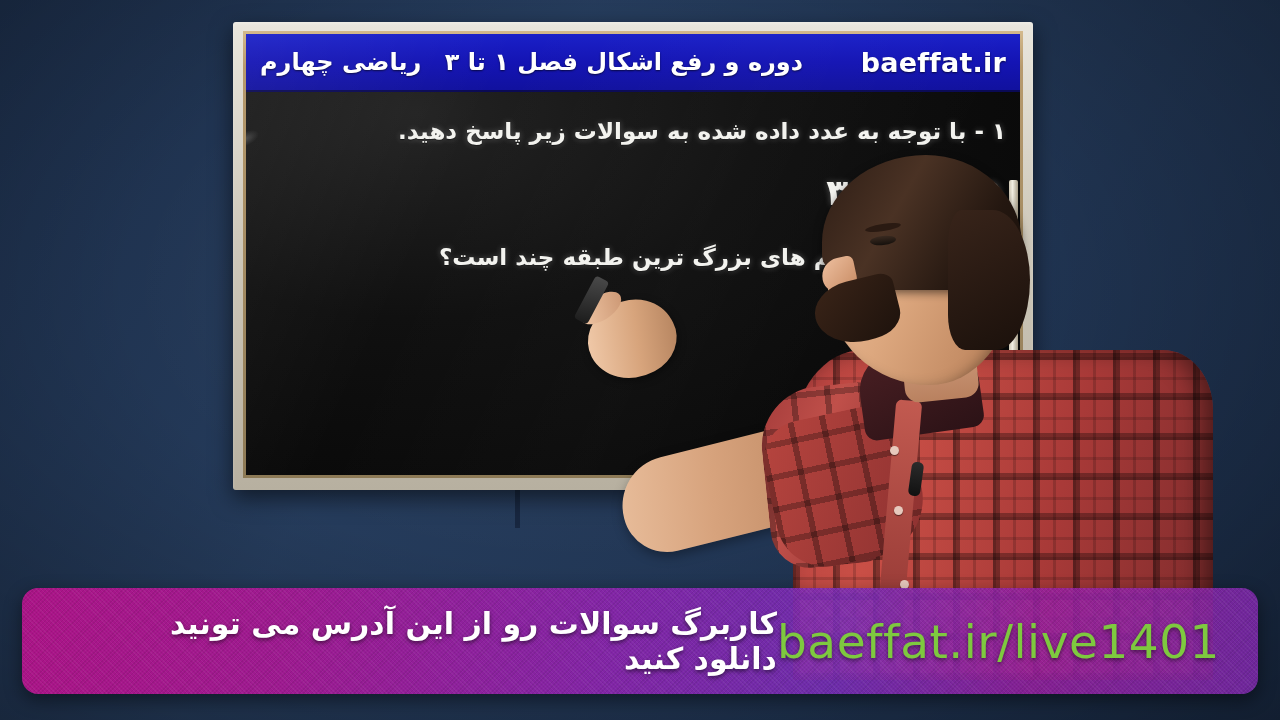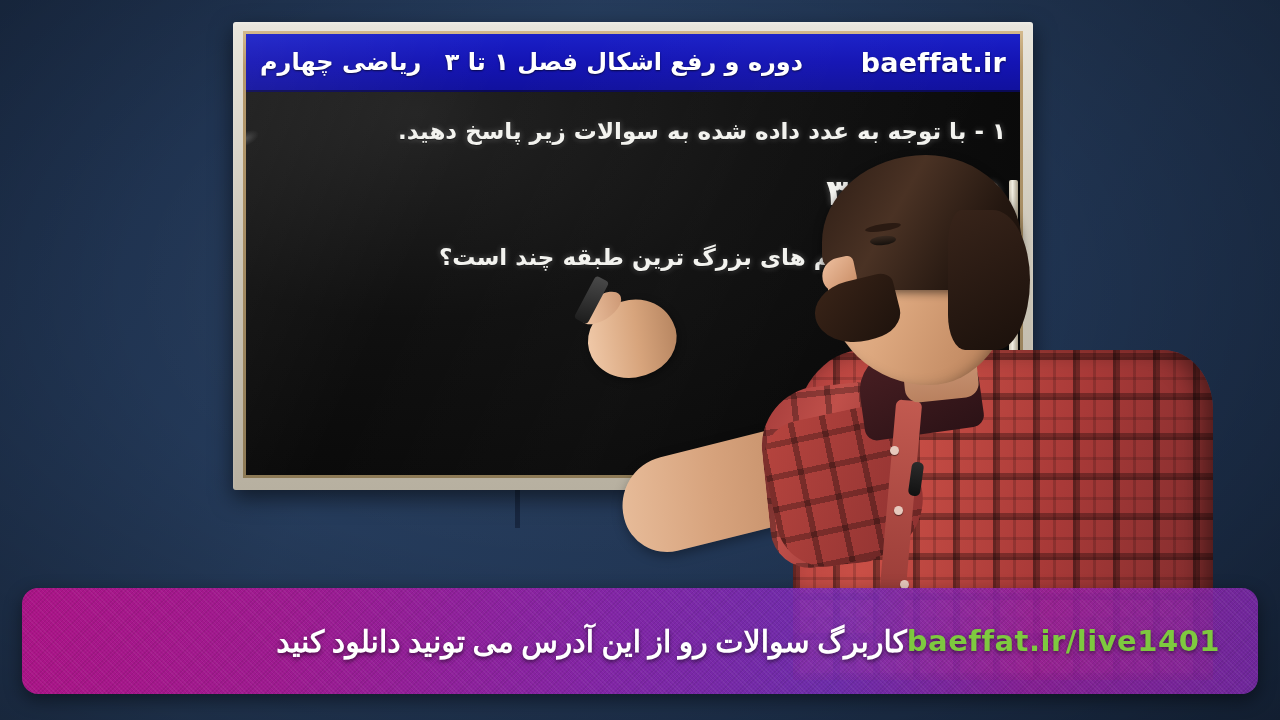--- a/index.html
+++ b/index.html
@@ -295,28 +295,27 @@
   }
   .banner-msg{
     position:relative;
     flex:1 1 auto;
     color:#ffffff;
     font-size:30px;
     font-weight:700;
     text-align:right;
     text-shadow:0 2px 4px rgba(0,0,0,.55);
     padding-left:30px;
-    font-family:Liberation Serif, serif;
   }
   .banner-url{
     position:relative;
     flex:0 0 auto;
     color:#7ec93f;
-    font-size:29px;
-    font-weight:700;
+    font-size:47px;
+    font-weight:400;
     direction:ltr;
     letter-spacing:.5px;
     text-shadow:0 2px 4px rgba(0,0,0,.5);
   }
 </style>
 </head>
 <body>
 
 <div id="stage">
 

